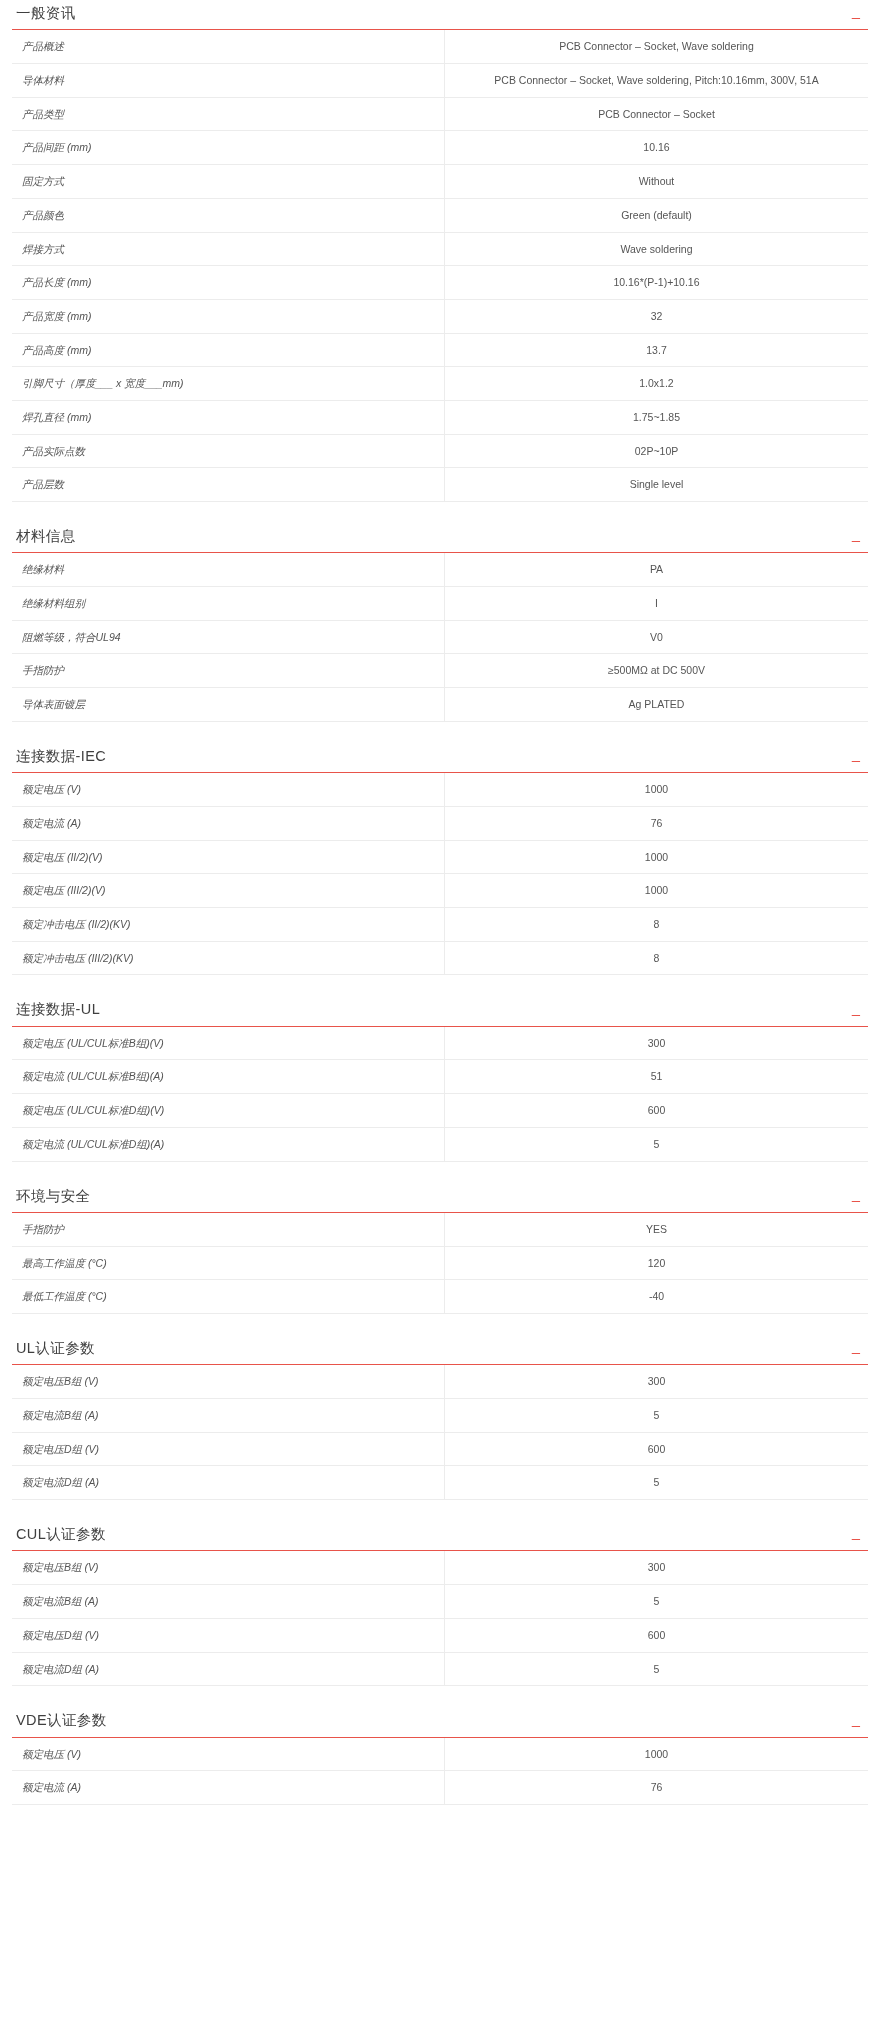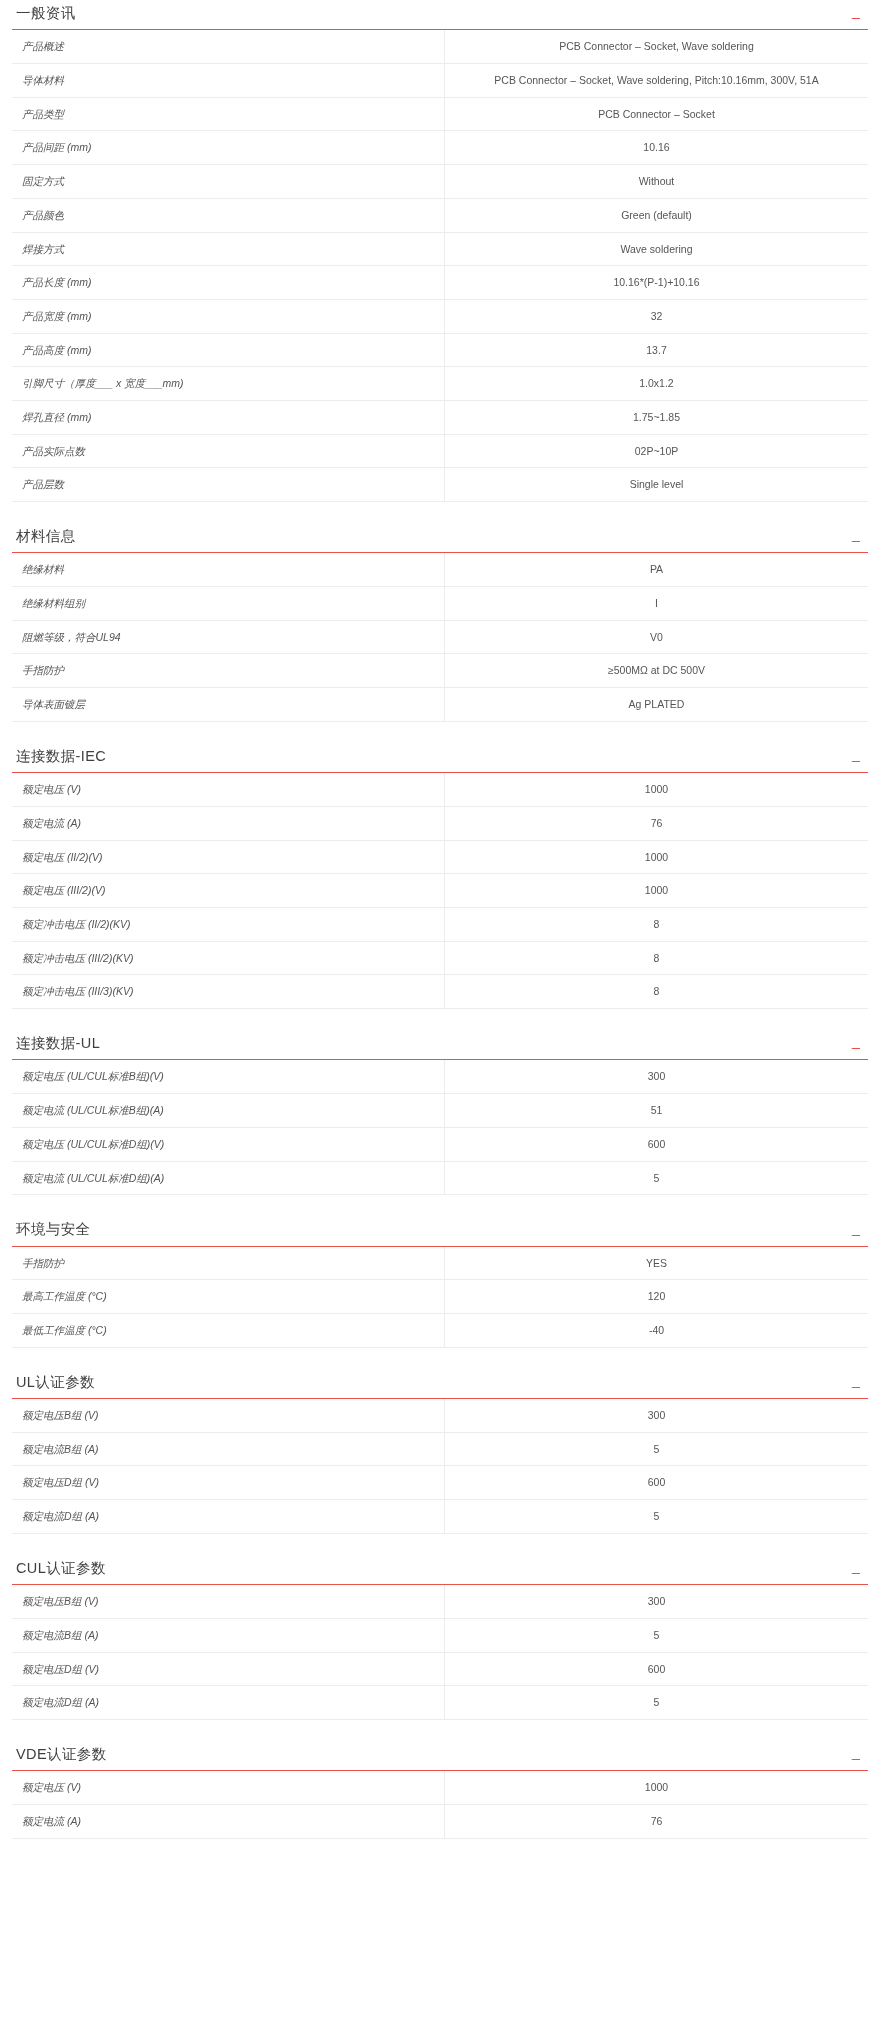--- a/index.html
+++ b/index.html
@@ -202,24 +202,20 @@
             <td class="v">1000</td>
           </tr>
           <tr>
             <td class="k">额定冲击电压 (II/2)(KV)</td>
             <td class="v">8</td>
           </tr>
           <tr>
             <td class="k">额定冲击电压 (III/2)(KV)</td>
             <td class="v">8</td>
           </tr>
-          <tr>
-            <td class="k">额定冲击电压 (III/3)(KV)</td>
-            <td class="v">8</td>
-          </tr>
         </tbody>
       </table>
     </div>
     <div class="section">
       <div class="section-header">
         <div class="section-title">连接数据-UL</div>
         <div class="collapse-toggle">–</div>
       </div>
       <table class="spec">
         <tbody>

